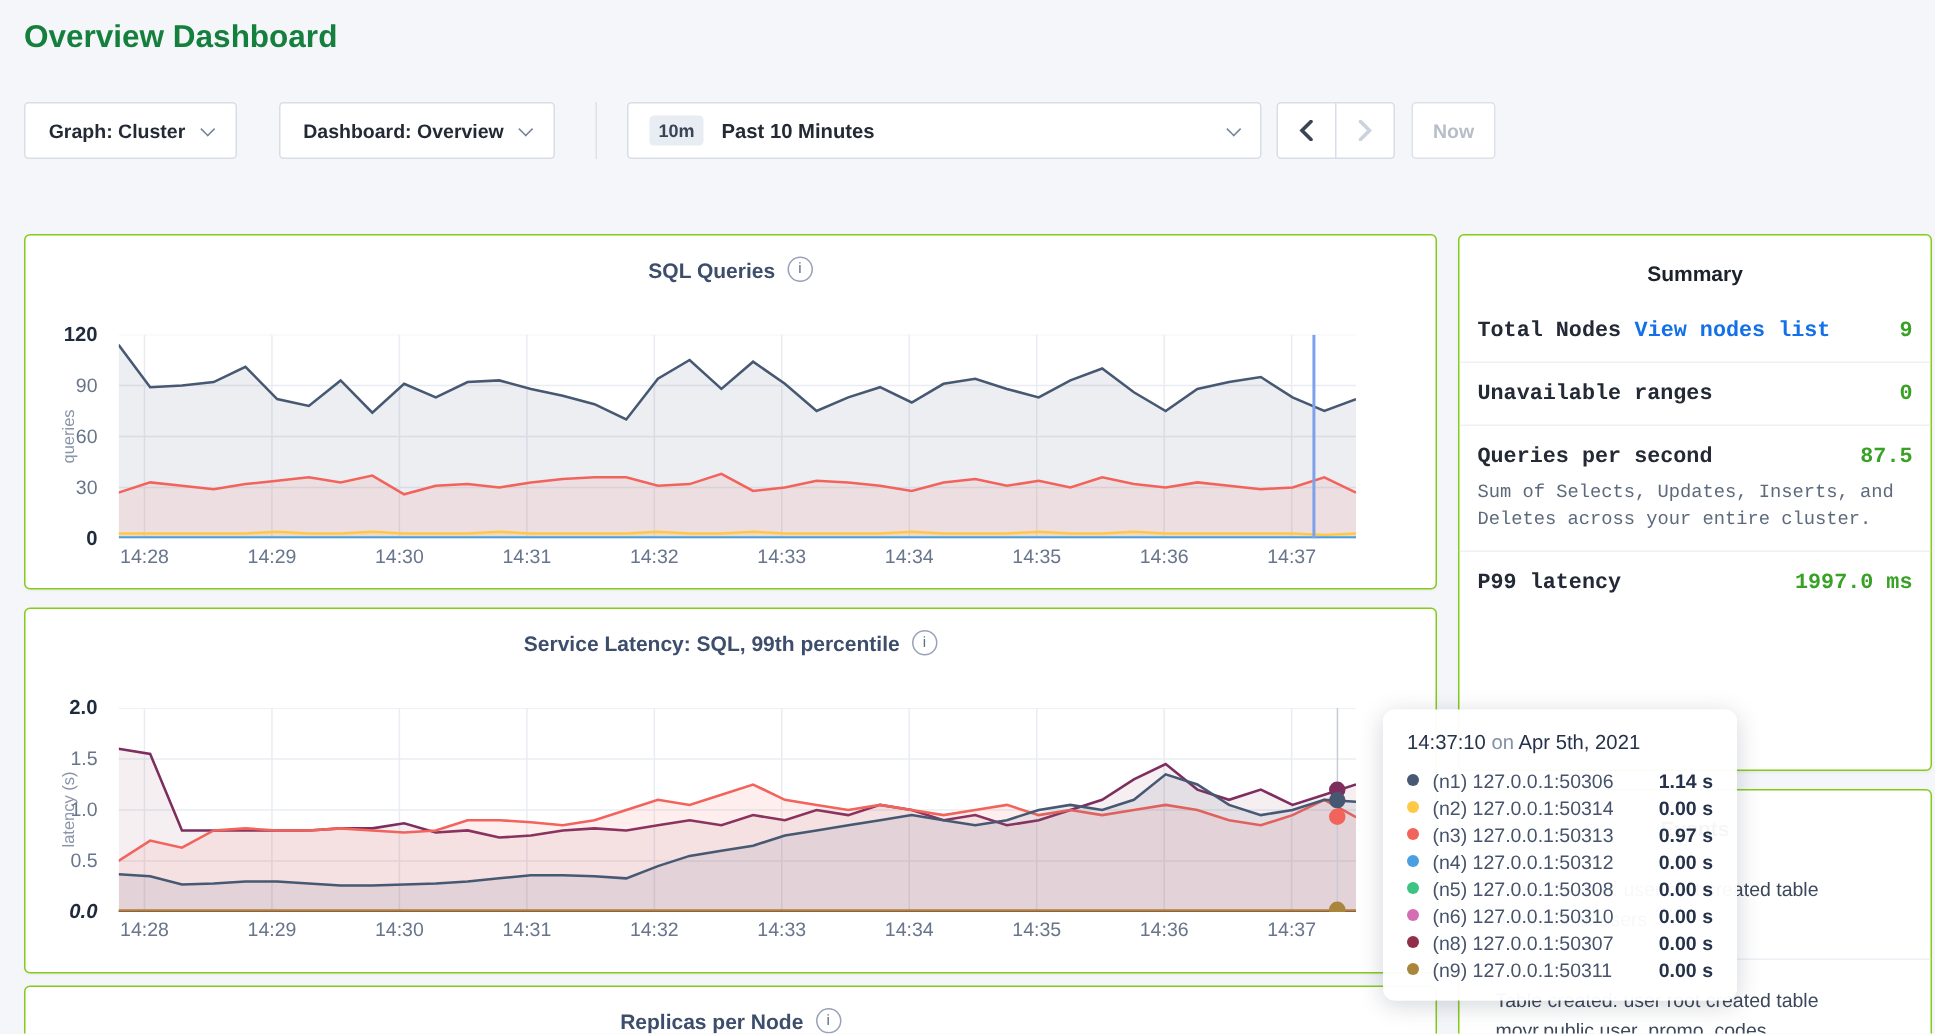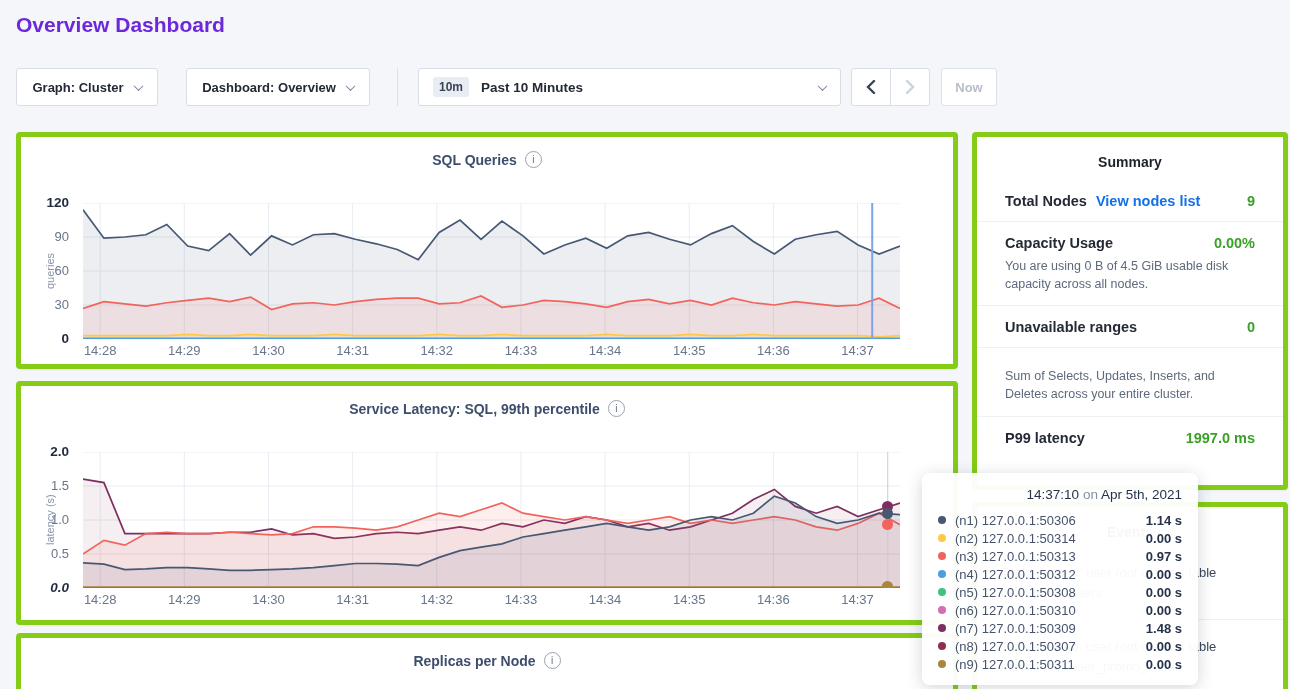--- a/index.html
+++ b/index.html
@@ -4,35 +4,35 @@
 <style>
   * { box-sizing: border-box; margin: 0; padding: 0; }
   html,body { width:1290px; height:689px; }
   body {
     position: relative;
     background:#f4f6fa;
     font-family:"Liberation Sans", sans-serif;
     color:#242a35;
     overflow:hidden;
   }
-  .page-title { position:absolute; left:16px; top:13px; font-size:21px; font-weight:600; color:#6d28d9; }
+  .page-title { position:absolute; left:16px; top:13px; font-size:21px; font-weight:600; color:#15803d; }
 
   
   .btn {
     position:absolute; top:68px; height:38px; background:#fff;
     border:1px solid #d8dde7; border-radius:3px; display:flex; align-items:center;
     font-size:13px; font-weight:700; color:#242a35; cursor:pointer; padding:0 14px;
   }
   .chev { width:7px; height:7px; border-right:1.7px solid #76829a; border-bottom:1.7px solid #76829a; transform:rotate(45deg) translate(-1px,-1px); margin-left:11px; flex:none; }
   .v-divider { position:absolute; left:397px; top:68px; width:1px; height:38px; background:#dde2ea; }
   .time-badge { background:#e8ecf3; border-radius:3px; padding:3px 6px; font-size:12px; font-weight:700; color:#3a4354; margin-right:12px; }
   .nav-btn { position:absolute; top:68px; width:40px; height:38px; background:#fff; border:1px solid #d8dde7; display:flex; align-items:center; justify-content:center; cursor:pointer; }
   .now-btn { position:absolute; left:941px; top:68px; width:56px; height:38px; background:#fff; border:1px solid #dde1e9; border-radius:3px; font-size:13px; font-weight:700; color:#b7bec9; display:flex; align-items:center; justify-content:center; }
 
-  .card { position:absolute; background:#fff; border:5px solid #84cc16; border-radius:4px; box-shadow:0 1px 2px rgba(40,50,70,.05); }
+  .card { position:absolute; background:#fff; border:1px solid #84cc16; border-radius:4px; box-shadow:0 1px 2px rgba(40,50,70,.05);margin-top:24px; }
 
   
   .chart-title { display:flex; justify-content:center; align-items:center; gap:8px; padding-top:14px; font-size:14px; font-weight:700; color:#3d4e6c; }
   .info-icon { width:17px; height:17px; border:1px solid #97a2b6; border-radius:50%; font-size:10px; font-weight:400; color:#5c6d88; display:flex; align-items:center; justify-content:center; font-style:normal; }
   .chart-legend { position:absolute; right:22px; top:46px; display:flex; gap:20px; }
   .legend-item { display:flex; align-items:center; font-size:12px; color:#7e8a9c; font-weight:400; }
   .legend-dot { width:9px; height:9px; border-radius:50%; display:inline-block; margin-right:6px; }
   .chart-ylabel { position:absolute; left:22px; top:66px; height:136px; width:14px; writing-mode:vertical-rl; transform:rotate(180deg); display:flex; align-items:center; justify-content:center; font-size:11px; color:#8a94a8; }
   .chart-yticks { position:absolute; left:0; top:66px; width:54px; height:136px; }
   .ytick { position:absolute; right:6px; width:100%; text-align:right; font-size:13px; color:#68758b; }
@@ -40,36 +40,36 @@
   .chart-area { position:absolute; left:62px; right:53px; top:66px; height:136px; overflow:hidden; }
   .chart-area svg { position:absolute; inset:0; width:100%; height:100%; display:block; }
   .grid { stroke:#e9ecf2; stroke-width:1; vector-effect:non-scaling-stroke; }
   .chart-xticks { position:absolute; left:62px; right:53px; top:206px; height:18px; }
   .xtick { position:absolute; transform:translateX(-50%); font-size:13px; color:#68758b; white-space:nowrap; }
   .hover-dot { position:absolute; width:11px; height:11px; border-radius:50%; }
 
   
   .panel-heading { text-align:center; font-weight:700; font-size:14px; color:#1c222b; padding-top:17px; }
   .sum-rows { margin-top:10px; }
-  .sum-row { padding:13px 28px 12px; border-bottom:1px solid #edf0f5; }
+  .sum-row { padding:13px 12px 12px; border-bottom:1px solid #edf0f5;font-family:Liberation Mono, monospace; }
   .sum-row:last-child { border-bottom:none; }
   .sum-line { display:flex; align-items:baseline; font-size:14.5px; font-weight:700; }
   .sum-label { color:#242a35; }
   .sum-link { color:#1470e8; margin-left:9px; cursor:pointer; text-decoration:none; }
   .sum-value { margin-left:auto; color:#3aa127; }
   .sum-desc { font-size:12.5px; font-weight:400; color:#5d6a7c; line-height:1.45; margin-top:6px; }
 
   
   .event-item { padding:9px 24px 8px; font-size:13px; color:#3c4759; line-height:1.55; }
   .events-list { margin-top:14px; }
   .event-divider { border-top:1px solid #edf0f5; margin:8px 0; }
 
   
-  .tooltip { position:absolute; left:922px; top:473px; width:276px; background:rgba(255,255,255,.96);
-    border-radius:8px; box-shadow:0 3px 16px rgba(35,45,65,.20); padding:14px 16px 12px; z-index:60;text-align:right; }
+  .tooltip { position:absolute; left:922px; top:473px; width:236px; background:rgba(255,255,255,.96);
+    border-radius:8px; box-shadow:0 3px 16px rgba(35,45,65,.20); padding:14px 16px 12px; z-index:60; }
   .tt-time { font-size:13.5px; color:#25324a; margin-bottom:9px; }
   .tt-time .tt-on { color:#8391a3; }
   .tt-row { display:flex; align-items:center; gap:9px; font-size:13px; color:#46536b; height:18px; white-space:nowrap; }
   .tt-dot { width:8px; height:8px; border-radius:50%; flex:none; }
   .tt-val { margin-left:auto; font-weight:700; color:#25324a; }
 </style>
 </head>
 <body>
 
 <h1 class="page-title">Overview Dashboard</h1>
@@ -230,32 +230,29 @@
   <div class="sum-rows">
     <div class="sum-row">
       <div class="sum-line">
         <span class="sum-label">Total Nodes</span>
         <a class="sum-link">View nodes list</a>
         <span class="sum-value">9</span>
       </div>
     </div>
     <div class="sum-row">
       <div class="sum-line">
-        <span class="sum-label">Capacity Usage</span>
-        <span class="sum-value">0.00%</span>
-      </div>
-      <div class="sum-desc">You are using 0 B of 4.5 GiB usable disk capacity across all nodes.</div>
+        <span class="sum-label">Unavailable ranges</span>
+        <span class="sum-value">0</span>
+      </div>
     </div>
     <div class="sum-row">
       <div class="sum-line">
-        <span class="sum-label">Unavailable ranges</span>
-        <span class="sum-value">0</span>
-      </div>
-    </div>
-    <div class="sum-row">
+        <span class="sum-label">Queries per second</span>
+        <span class="sum-value">87.5</span>
+      </div>
       <div class="sum-desc">Sum of Selects, Updates, Inserts, and Deletes across your entire cluster.</div>
     </div>
     <div class="sum-row">
       <div class="sum-line">
         <span class="sum-label">P99 latency</span>
         <span class="sum-value">1997.0 ms</span>
       </div>
     </div>
   </div>
 </div>
@@ -300,25 +297,20 @@
         <span class="tt-dot" style="background: rgb(63, 195, 128);"></span>
         <span>(n5) 127.0.0.1:50308</span>
         <span class="tt-val">0.00 s</span>
       </div>
       <div class="tt-row">
         <span class="tt-dot" style="background: rgb(211, 110, 182);"></span>
         <span>(n6) 127.0.0.1:50310</span>
         <span class="tt-val">0.00 s</span>
       </div>
       <div class="tt-row">
-        <span class="tt-dot" style="background: rgb(125, 46, 95);"></span>
-        <span>(n7) 127.0.0.1:50309</span>
-        <span class="tt-val">1.48 s</span>
-      </div>
-      <div class="tt-row">
         <span class="tt-dot" style="background: rgb(143, 47, 73);"></span>
         <span>(n8) 127.0.0.1:50307</span>
         <span class="tt-val">0.00 s</span>
       </div>
       <div class="tt-row">
         <span class="tt-dot" style="background: rgb(169, 133, 61);"></span>
         <span>(n9) 127.0.0.1:50311</span>
         <span class="tt-val">0.00 s</span>
       </div>
     </div>

